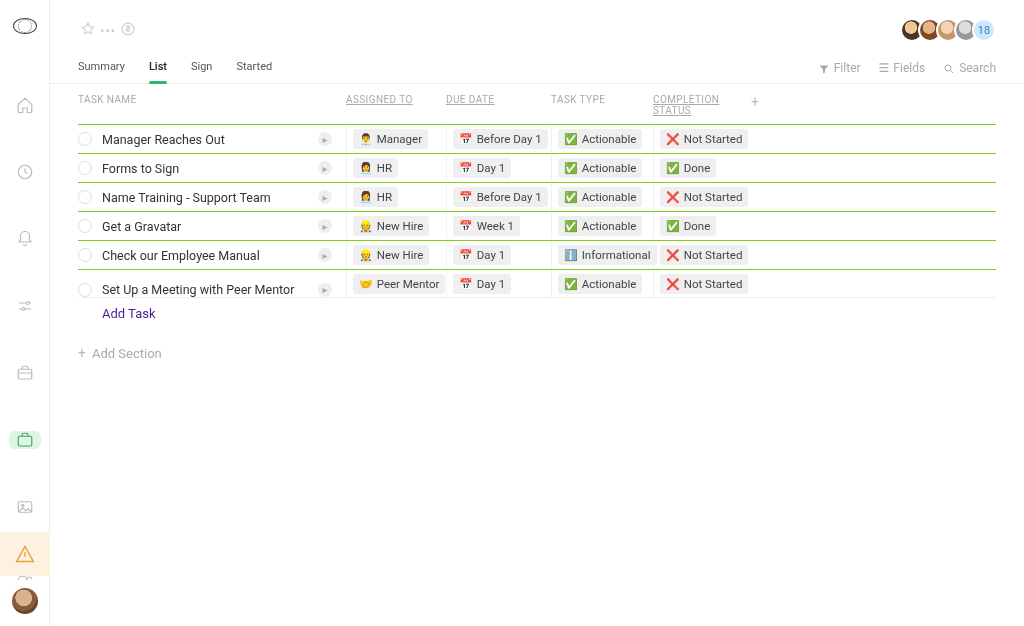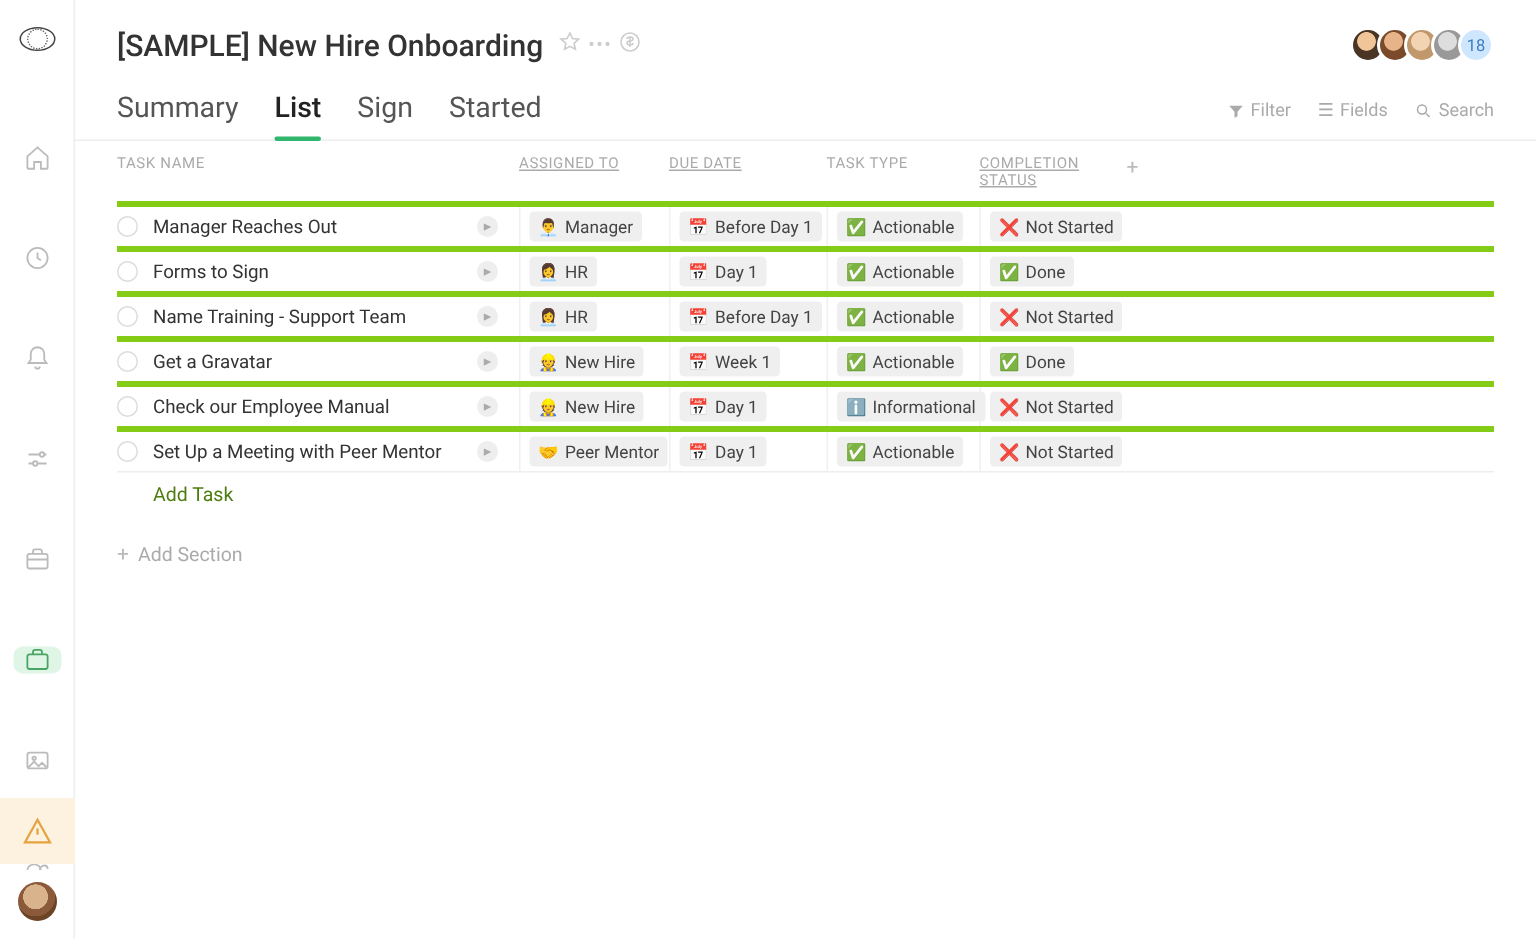--- a/index.html
+++ b/index.html
@@ -116,21 +116,21 @@
       margin-left: -6px;
       border: 2px solid #fff;
     }
     
     .tabs-row {
       display: flex; align-items: center;
       padding: 4px 28px 0 28px;
       border-bottom: 1px solid #eee;
     }
     .tab {
-      font-size: 19px;
+      font-size: 11px;
       color: #555;
       padding: 8px 0 10px 0;
       margin-right: 24px;
       cursor: pointer;
       position: relative;
     }
     .tab.active {
       color: #222;
       font-weight: 500;
     }
@@ -164,25 +164,25 @@
     }
     .col-task { width: 268px; padding-left: 0;}
     .col-assigned { width: 100px; text-decoration: underline; }
     .col-due { width: 105px; text-decoration: underline; }
     .col-type { width: 102px; }
     .col-status { width: 98px; text-decoration: underline; }
     .col-add { width: 30px; color:#bbb; font-size:14px; cursor:pointer;}
     .trow {
       display: flex;
       align-items: center;
-      border-top: 4px solid #84cc16;
+      border-top: 1px solid #84cc16;
       min-height: 29px;
       font-size: 12.5px;
     }
-    .trow:last-of-type { border-bottom: 1px solid #eee; }
+    .trow:last-of-type { border-bottom: 1px solid #eee; align-items: flex-end; }
     .task-cell {
       width: 268px;
       display: flex; align-items: center;
       padding-right: 8px;
     }
     .check-circle {
       width: 14px; height: 14px;
       border-radius: 50%;
       border: 1.3px solid #ddd;
       margin-right: 10px;
@@ -213,21 +213,21 @@
       border-radius: 3px;
       padding: 3px 6px;
       font-size: 11.5px;
       color: #444;
       display: inline-flex; align-items:center;
       white-space: nowrap;
     }
     .pill .em { margin-right: 4px; font-size: 11px;}
     .add-task-row {
       padding: 8px 0 6px 24px;
-      color: #4d7c0f;
+      color: #4c1d95;
       font-size: 13px;
       cursor: text;
     }
     .add-section {
       padding: 18px 0 0 0;
       color: #aaa;
       font-size: 13px;
       display:flex;align-items:center;
       cursor:pointer;
     }
@@ -322,21 +322,20 @@
         <path d="M12 10v5M12 18h.01"></path>
       </svg>
   </div>
   <div class="avatar-block">
       <div class="avatar"></div>
     </div>
 </div>
 
 <div class="main">
   <div class="header">
-    <div class="project-title">[SAMPLE] New Hire Onboarding</div>
     <span class="title-icon">
       <svg width="16" height="16" viewBox="0 0 24 24" fill="none" stroke="#ccc" stroke-width="1.6">
           <path d="M12 3l2.6 5.6 6 .6-4.5 4.1 1.3 6-5.4-3-5.4 3 1.3-6L3 9.2l6-.6z"></path>
         </svg>
     </span>
     <span class="title-icon" style="letter-spacing:1px;">•••</span>
     <span class="title-icon">
       <svg width="16" height="16" viewBox="0 0 24 24" fill="none" stroke="#ccc" stroke-width="1.6">
           <circle cx="12" cy="12" r="9"></circle>
           <path d="M12 7v10M9 9c0-1 1-2 3-2s3 1 3 2-1 2-3 2-3 1-3 2 1 2 3 2 3-1 3-2"></path>

